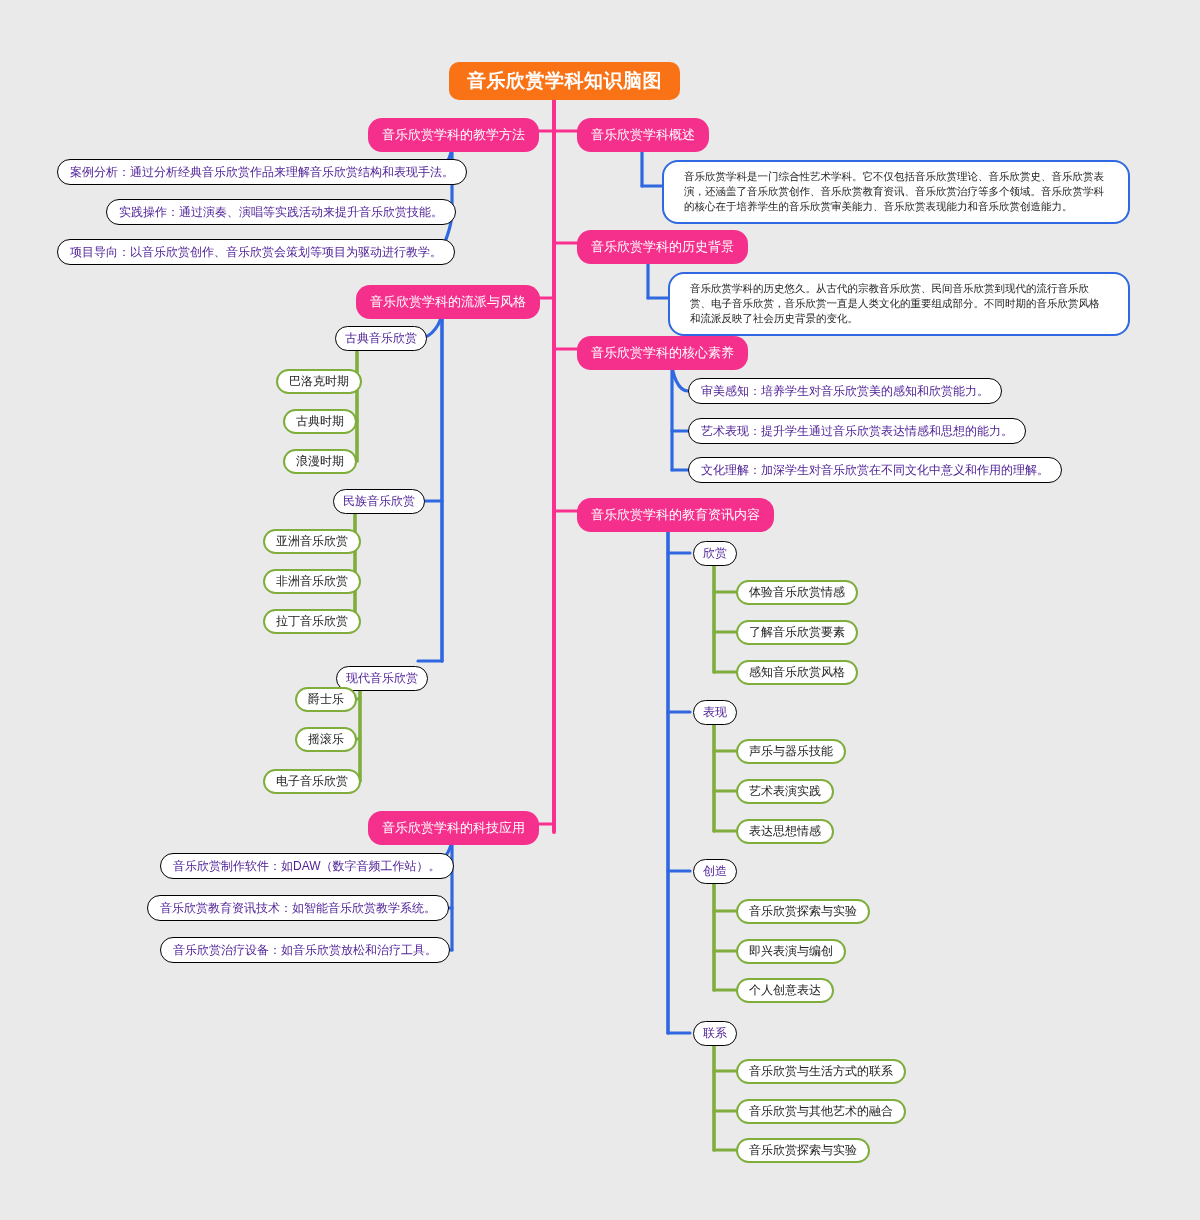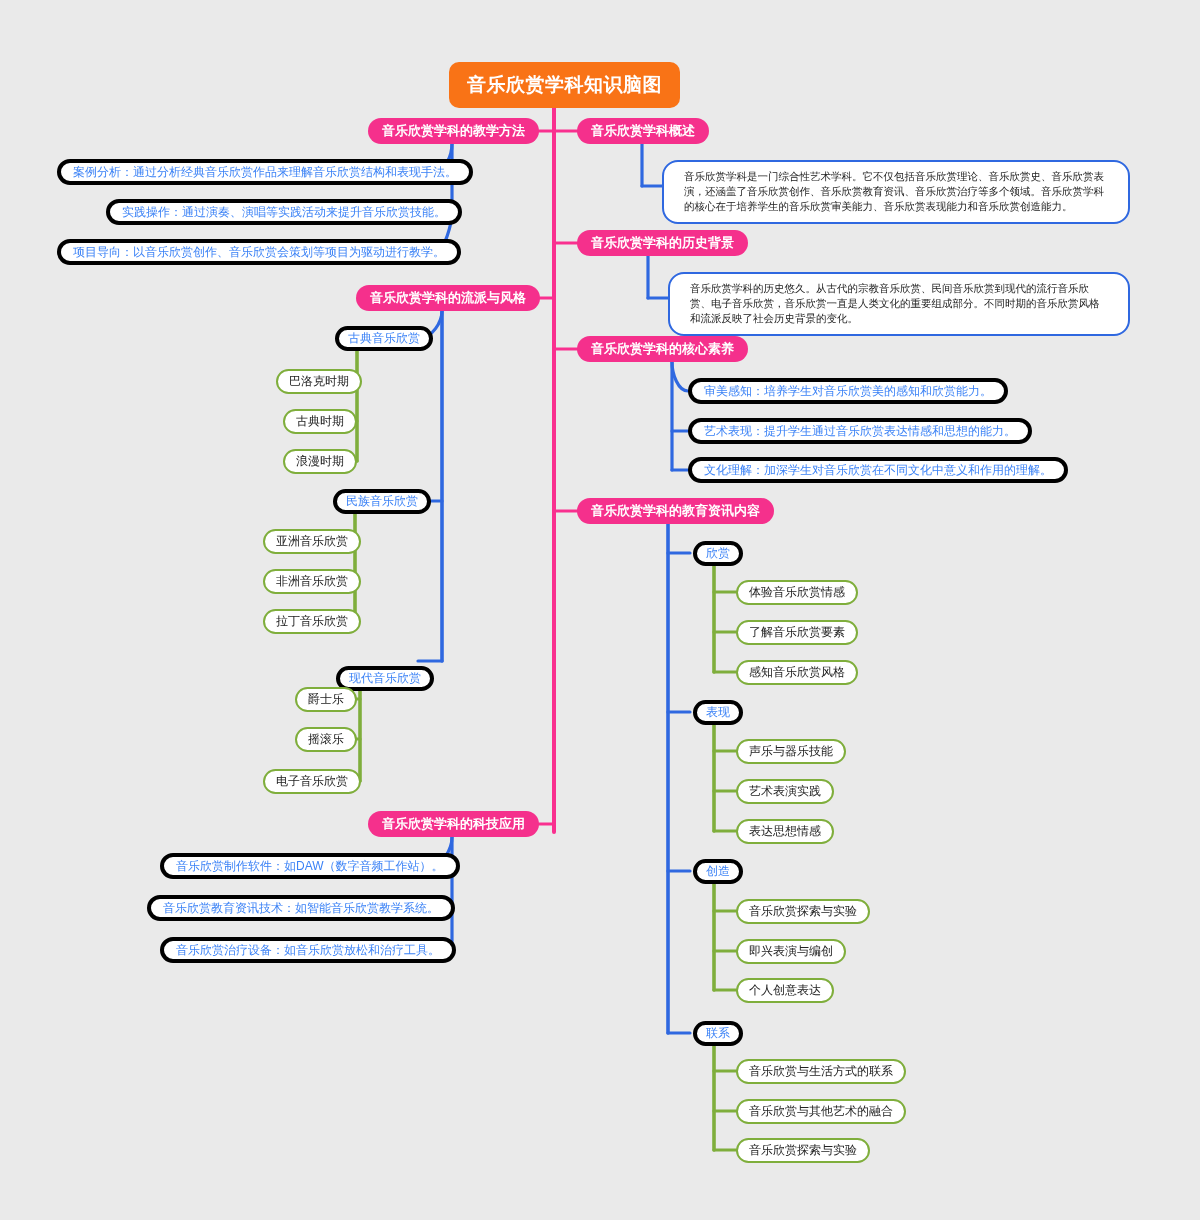--- a/index.html
+++ b/index.html
@@ -23,39 +23,39 @@
 
   
   .n-root{
     background:#f97316;
     border-radius:10px;
     color:#ffffff;
     font-size:19px;
     font-weight:700;
     letter-spacing:.5px;
     padding:0 18px;
-    height:46px;
+    height:38px;
   }
 
   
   .n-l1{
     background:#f5308c;
     border-radius:14px;
     color:#ffffff;
     font-size:13px;
-    font-weight:700;
+    font-weight:400;
     padding:0 14px;
-    height:26px;
+    height:34px;
   }
 
   
   .n-l2{
-    border:4px solid #000000;
+    border:1px solid #000000;
     border-radius:14px;
-    color:#3b82f6;
+    color:#4c1d95;
     font-size:12px;
     padding:0 12px;
     height:26px;
   }
   .n-l2.small{font-size:12px;padding:0 9px;height:25px;border-radius:13px;}
 
   
   .n-l3{
     border:2px solid #7fae3c;
     border-radius:13px;

